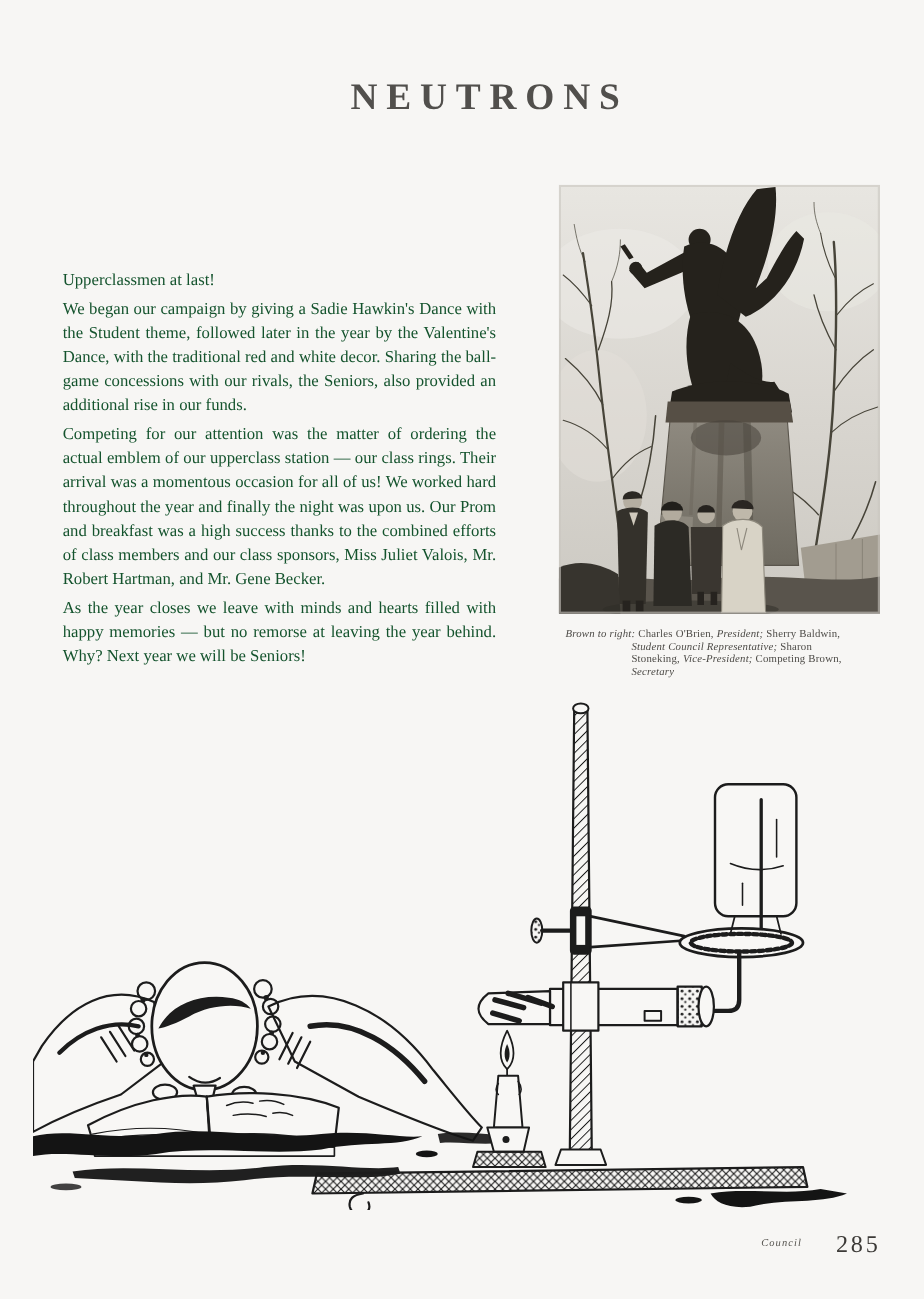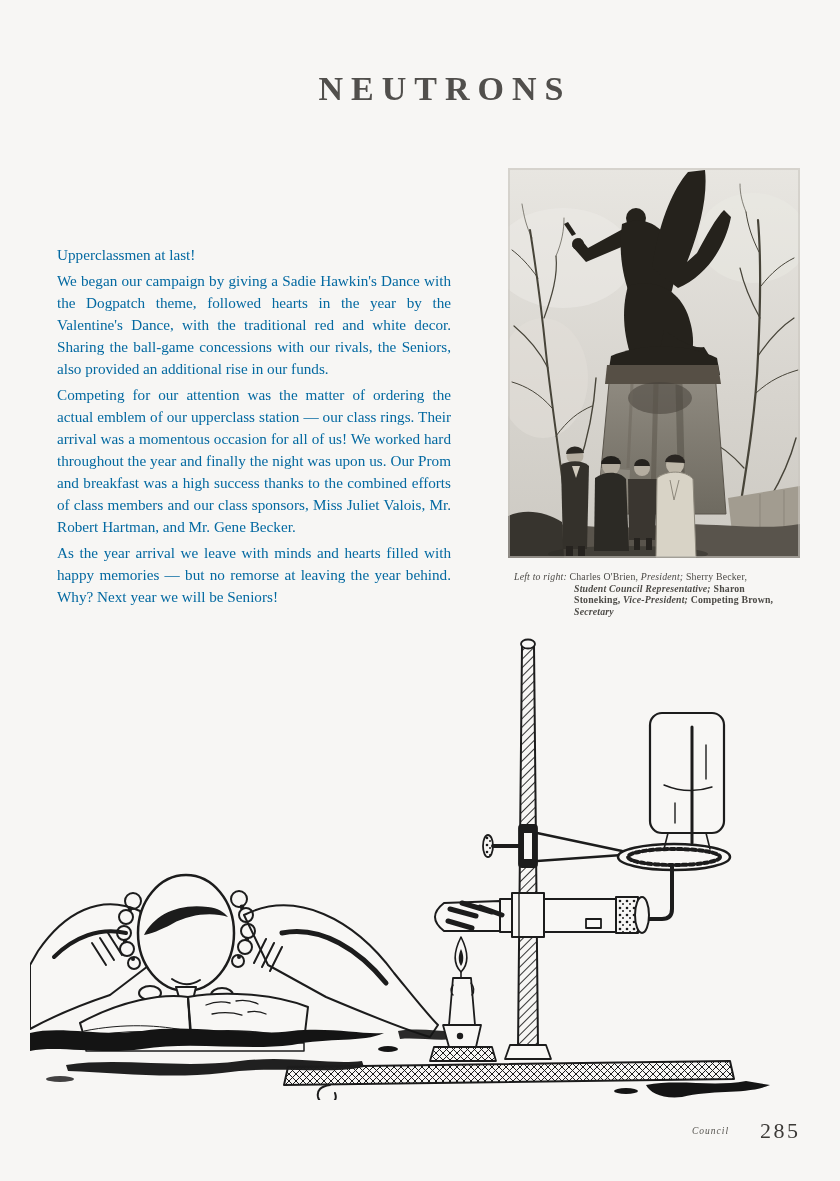--- a/index.html
+++ b/index.html
@@ -1,46 +1,46 @@
 <!DOCTYPE html>
 <html><head>
 <meta charset="utf-8">
 <style>
   html,body{margin:0;padding:0;background:#dddddd;}
   .page{position:relative;width:840px;height:1181px;background:#f7f6f4;
         font-family:"Liberation Serif", serif;overflow:hidden;margin:0 auto;padding-left:35px;}
   .title{position:absolute;top:70px;left:25px;width:840px;margin:0;text-align:center;
          font-weight:bold;font-size:34px;letter-spacing:8px;color:#514f4c;}
   .article{position:absolute;left:57px;top:244px;width:394px;
-           font-size:15.2px;line-height:22px;color:#0369a1;text-align:justify;}
+           font-size:15.2px;line-height:22px;color:#14532d;text-align:justify;}
   .article p{margin:0 0 4px 0;}
   .photo{position:absolute;left:508px;top:168px;width:292px;height:390px;margin:0;}
   .photo svg{display:block;}
   .caption{position:absolute;left:514px;top:571px;width:282px;
            font-size:9.8px;line-height:11.5px;color:#4c4a46;letter-spacing:.2px;}
-  .cap-line + .cap-line{margin-left:60px;font-weight:bold;}
+  .cap-line + .cap-line{margin-left:60px;}
   .ital{font-style:italic;}
   .illustration{position:absolute;left:30px;top:633px;width:745px;height:467px;}
   .footer-book{position:absolute;left:692px;top:1126px;font-size:9.5px;font-style:italic;
                color:#55534e;letter-spacing:1px;}
   .footer-page{position:absolute;left:760px;top:1118px;font-size:22px;
                letter-spacing:2.5px;color:#3c3a37;}
 </style>
 </head>
 <body>
 
 <div class="page">
 
   <h1 class="title">NEUTRONS</h1>
 
   <div class="article">
       <p>Upperclassmen at last!</p>
-      <p>We began our campaign by giving a Sadie Hawkin's Dance with the Dogpatch theme, followed hearts in the year by the Valentine's Dance, with the traditional red and white decor. Sharing the ball-game concessions with our rivals, the Seniors, also provided an additional rise in our funds.</p>
+      <p>We began our campaign by giving a Sadie Hawkin's Dance with the Student theme, followed later in the year by the Valentine's Dance, with the traditional red and white decor. Sharing the ball-game concessions with our rivals, the Seniors, also provided an additional rise in our funds.</p>
       <p>Competing for our attention was the matter of ordering the actual emblem of our upperclass station — our class rings. Their arrival was a momentous occasion for all of us! We worked hard throughout the year and finally the night was upon us. Our Prom and breakfast was a high success thanks to the combined efforts of class members and our class sponsors, Miss Juliet Valois, Mr. Robert Hartman, and Mr. Gene Becker.</p>
-      <p>As the year arrival we leave with minds and hearts filled with happy memories — but no remorse at leaving the year behind. Why? Next year we will be Seniors!</p>
+      <p>As the year closes we leave with minds and hearts filled with happy memories — but no remorse at leaving the year behind. Why? Next year we will be Seniors!</p>
     </div>
 
   <figure class="photo">
     <svg viewBox="0 0 292 390" width="292" height="390">
       <defs>
         <linearGradient id="sky" x1="0" y1="0" x2="0" y2="1">
           <stop offset="0" stop-color="#e8e6e1"></stop>
             <stop offset="0.55" stop-color="#d8d5cf"></stop>
             <stop offset="1" stop-color="#ccc9c2"></stop>
         </linearGradient>
@@ -120,21 +120,21 @@
         <rect x="58" y="378" width="7" height="10" fill="#26231f"></rect>
         <rect x="70" y="378" width="7" height="10" fill="#26231f"></rect>
         <rect x="126" y="370" width="6" height="12" fill="#26231f"></rect>
         <rect x="138" y="370" width="6" height="12" fill="#26231f"></rect>
       </g>
       <rect x="1" y="1" width="290" height="388" fill="none" stroke="#c9c6bf" stroke-width="2" opacity="0.6"></rect>
     </svg>
   </figure>
 
   <div class="caption">
-      <div class="cap-line"><span class="ital">Left to right:</span><span> Charles O'Brien, </span><span class="ital">President;</span><span> Sherry Becker,</span></div>
+      <div class="cap-line"><span class="ital">Brown to right:</span><span> Charles O'Brien, </span><span class="ital">President;</span><span> Sherry Baldwin,</span></div>
       <div class="cap-line"><span class="ital">Student Council Representative;</span><span> Sharon</span></div>
       <div class="cap-line"><span>Stoneking, </span><span class="ital">Vice-President;</span><span> Competing Brown,</span></div>
       <div class="cap-line"><span class="ital">Secretary</span></div>
     </div>
 
   <svg class="illustration" viewBox="0 0 745 467">
     <defs>
       <pattern id="hatch" width="6" height="6" patternUnits="userSpaceOnUse" patternTransform="rotate(45)">
         <line x1="0" y1="0" x2="0" y2="6" stroke="#1c1c1c" stroke-width="1.8"></line>
       </pattern>

